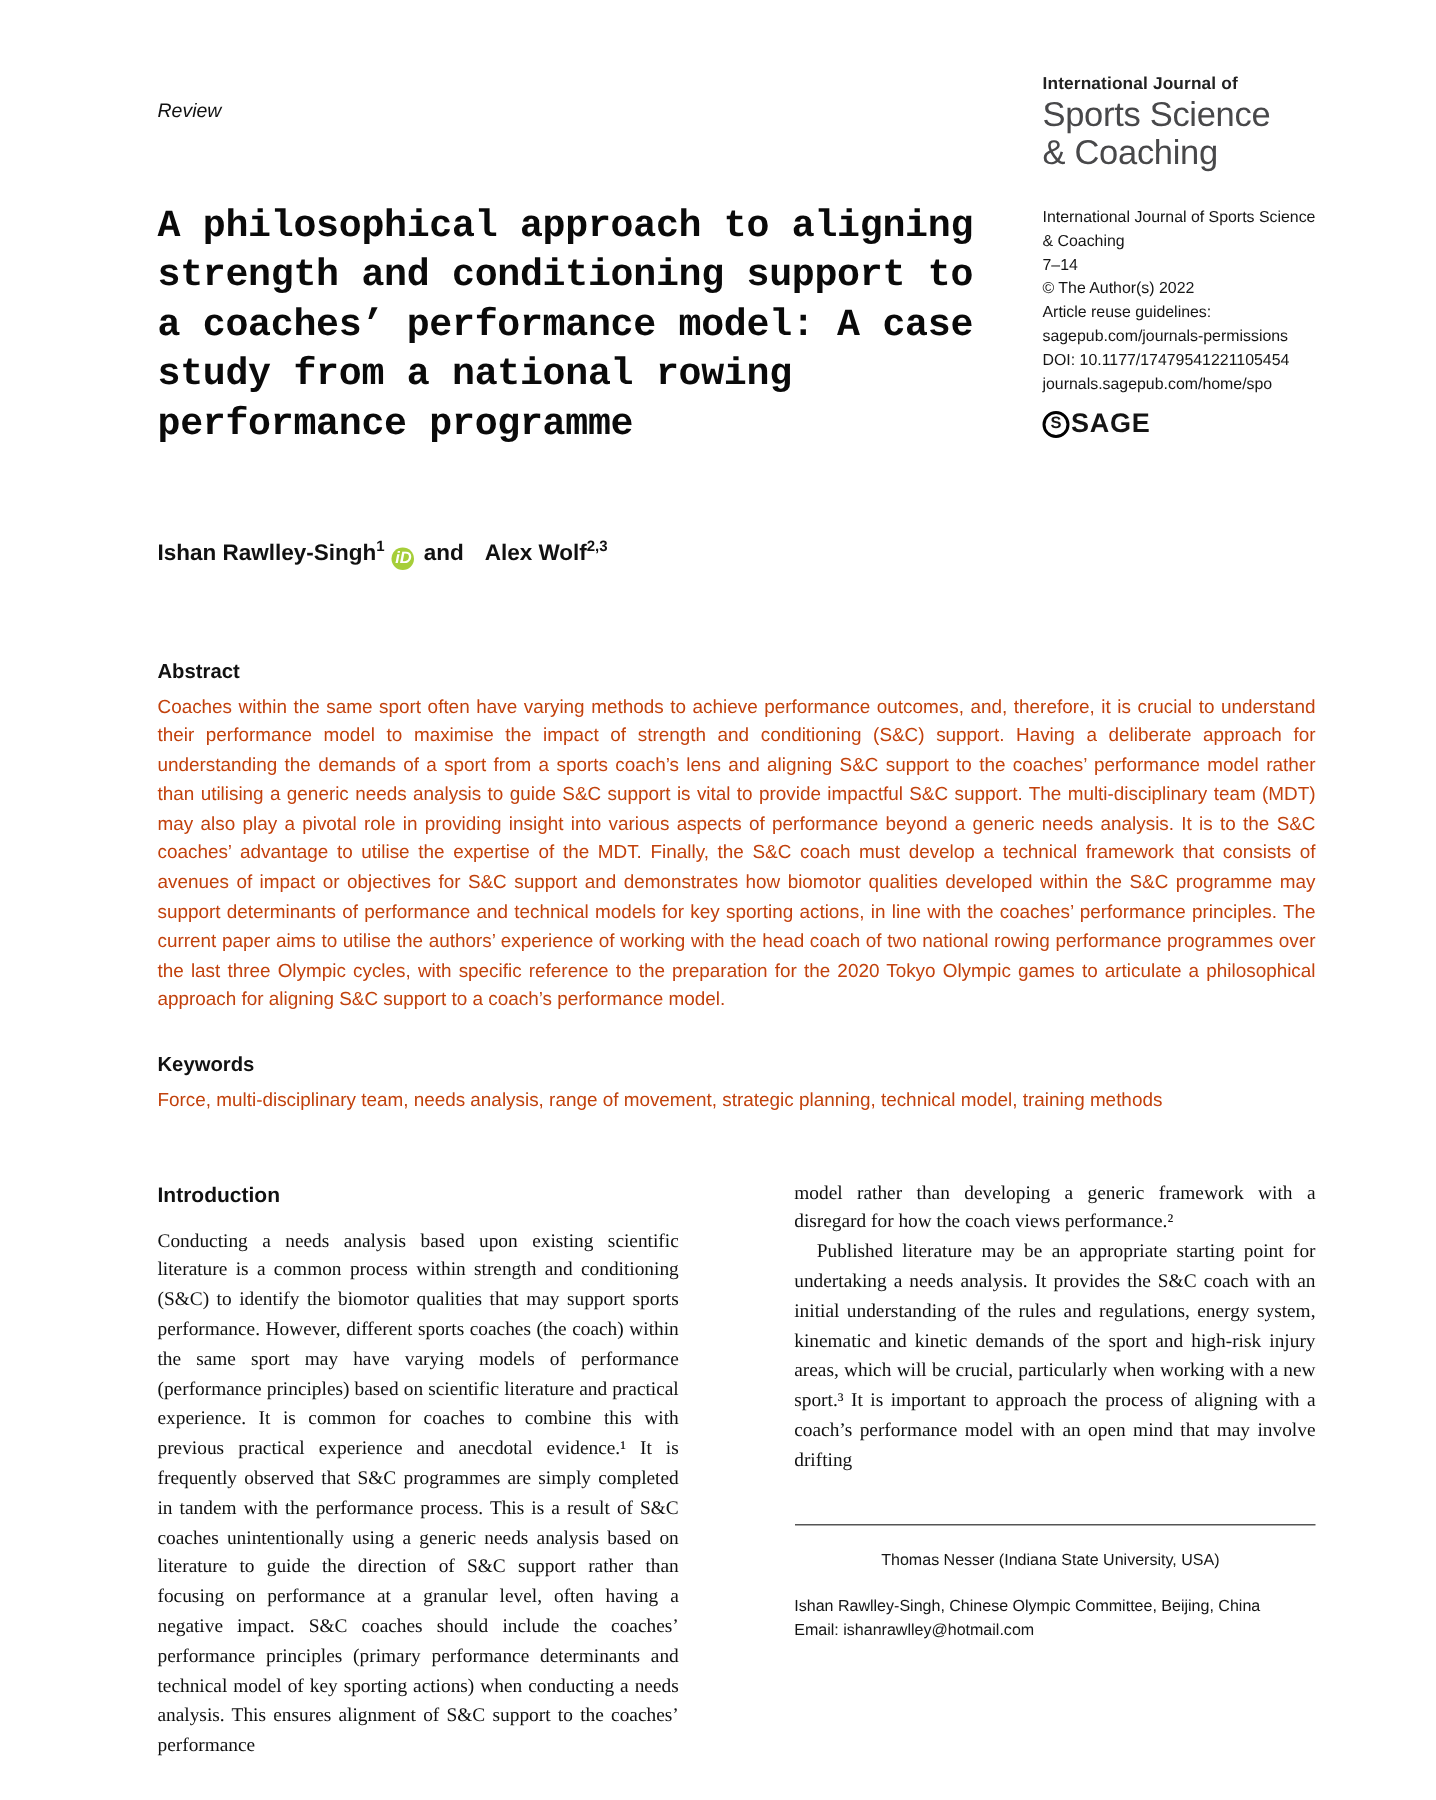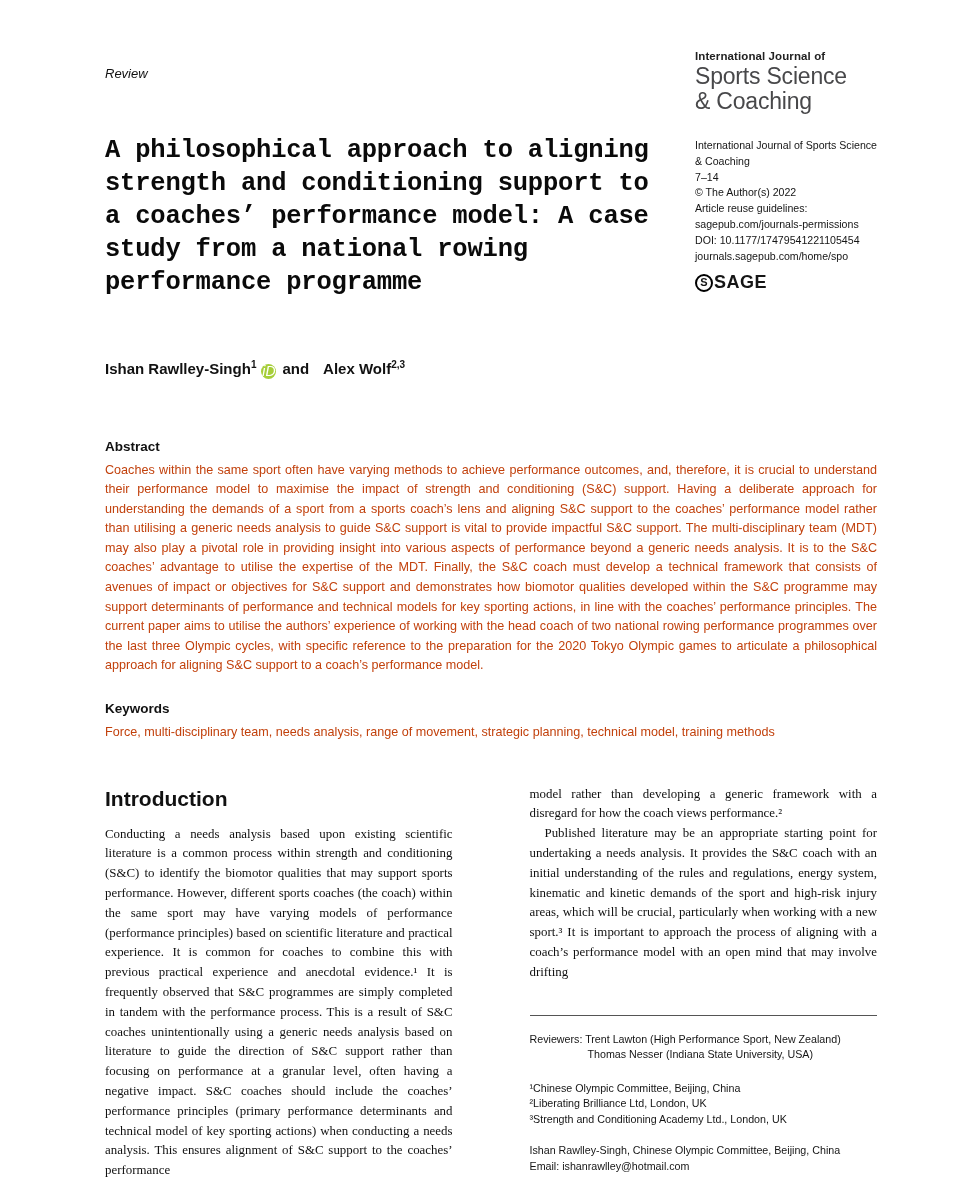--- a/index.html
+++ b/index.html
@@ -84,22 +84,22 @@
     font-weight: bold;
   }
   .authors sup { font-size: 10px; font-weight: bold; }
   .author-and { margin: 0 14px 0 6px; }
   .orcid-badge {
     display: inline-flex;
     width: 15px; height: 15px;
     border-radius: 50%;
     background: #A6CE39;
     color: #fff;
-    font-size: 14px;
-    font-weight: normal;
+    font-size: 11px;
+    font-weight: bold;
     font-style: italic;
     align-items: center;
     justify-content: center;
     vertical-align: -2px;
     margin-left: 5px;
     cursor: pointer;
   }
 
   
   .abstract { margin-top: 60px; }
@@ -118,21 +118,21 @@
   .keywords p { text-align: left; }
 
   
   .columns {
     margin-top: 40px;
     display: flex;
     gap: 42px;
   }
   .column { width: 365px; }
   h2.intro-h {
-    font-size: 21px;
+    font-size: 14px;
     font-weight: bold;
     margin: 4px 0 14px 0;
   }
   .body-text {
     font-family: "Liberation Serif", serif;
     font-size: 12.9px;
     line-height: 19.8px;
     text-align: justify;
     color: #101010;
   }
@@ -215,28 +215,22 @@
       <h2 class="intro-h">Introduction</h2>
       <p class="body-text">Conducting a needs analysis based upon existing scientific literature is a common process within strength and conditioning (S&amp;C) to identify the biomotor qualities that may support sports performance. However, different sports coaches (the coach) within the same sport may have varying models of performance (performance principles) based on scientific literature and practical experience. It is common for coaches to combine this with previous practical experience and anecdotal evidence.¹ It is frequently observed that S&amp;C programmes are simply completed in tandem with the performance process. This is a result of S&amp;C coaches unintentionally using a generic needs analysis based on literature to guide the direction of S&amp;C support rather than focusing on performance at a granular level, often having a negative impact. S&amp;C coaches should include the coaches’ performance principles (primary performance determinants and technical model of key sporting actions) when conducting a needs analysis. This ensures alignment of S&amp;C support to the coaches’ performance</p>
     </div>
 
     <div class="column column-right">
       <p class="body-text">model rather than developing a generic framework with a disregard for how the coach views performance.²</p>
       <p class="body-text indent">Published literature may be an appropriate starting point for undertaking a needs analysis. It provides the S&amp;C coach with an initial understanding of the rules and regulations, energy system, kinematic and kinetic demands of the sport and high-risk injury areas, which will be crucial, particularly when working with a new sport.³ It is important to approach the process of aligning with a coach’s performance model with an open mind that may involve drifting</p>
 
       <div class="footnotes">
         <hr class="fn-divider">
-        <div class="fn">Reviewers: Trent Lawton (High Performance Sport, New Zealand)</div>
         <div class="fn fn-reviewers-2">Thomas Nesser (Indiana State University, USA)</div>
 
-        <div class="affiliations">
-          <div class="fn">¹Chinese Olympic Committee, Beijing, China</div>
-          <div class="fn">²Liberating Brilliance Ltd, London, UK</div>
-          <div class="fn">³Strength and Conditioning Academy Ltd., London, UK</div>
-        </div>
 
         <div class="corresponding">
           <div class="fn">Ishan Rawlley-Singh, Chinese Olympic Committee, Beijing, China</div>
           <div class="fn">Email: ishanrawlley@hotmail.com</div>
         </div>
       </div>
     </div>
   </div>
 
 </div>

